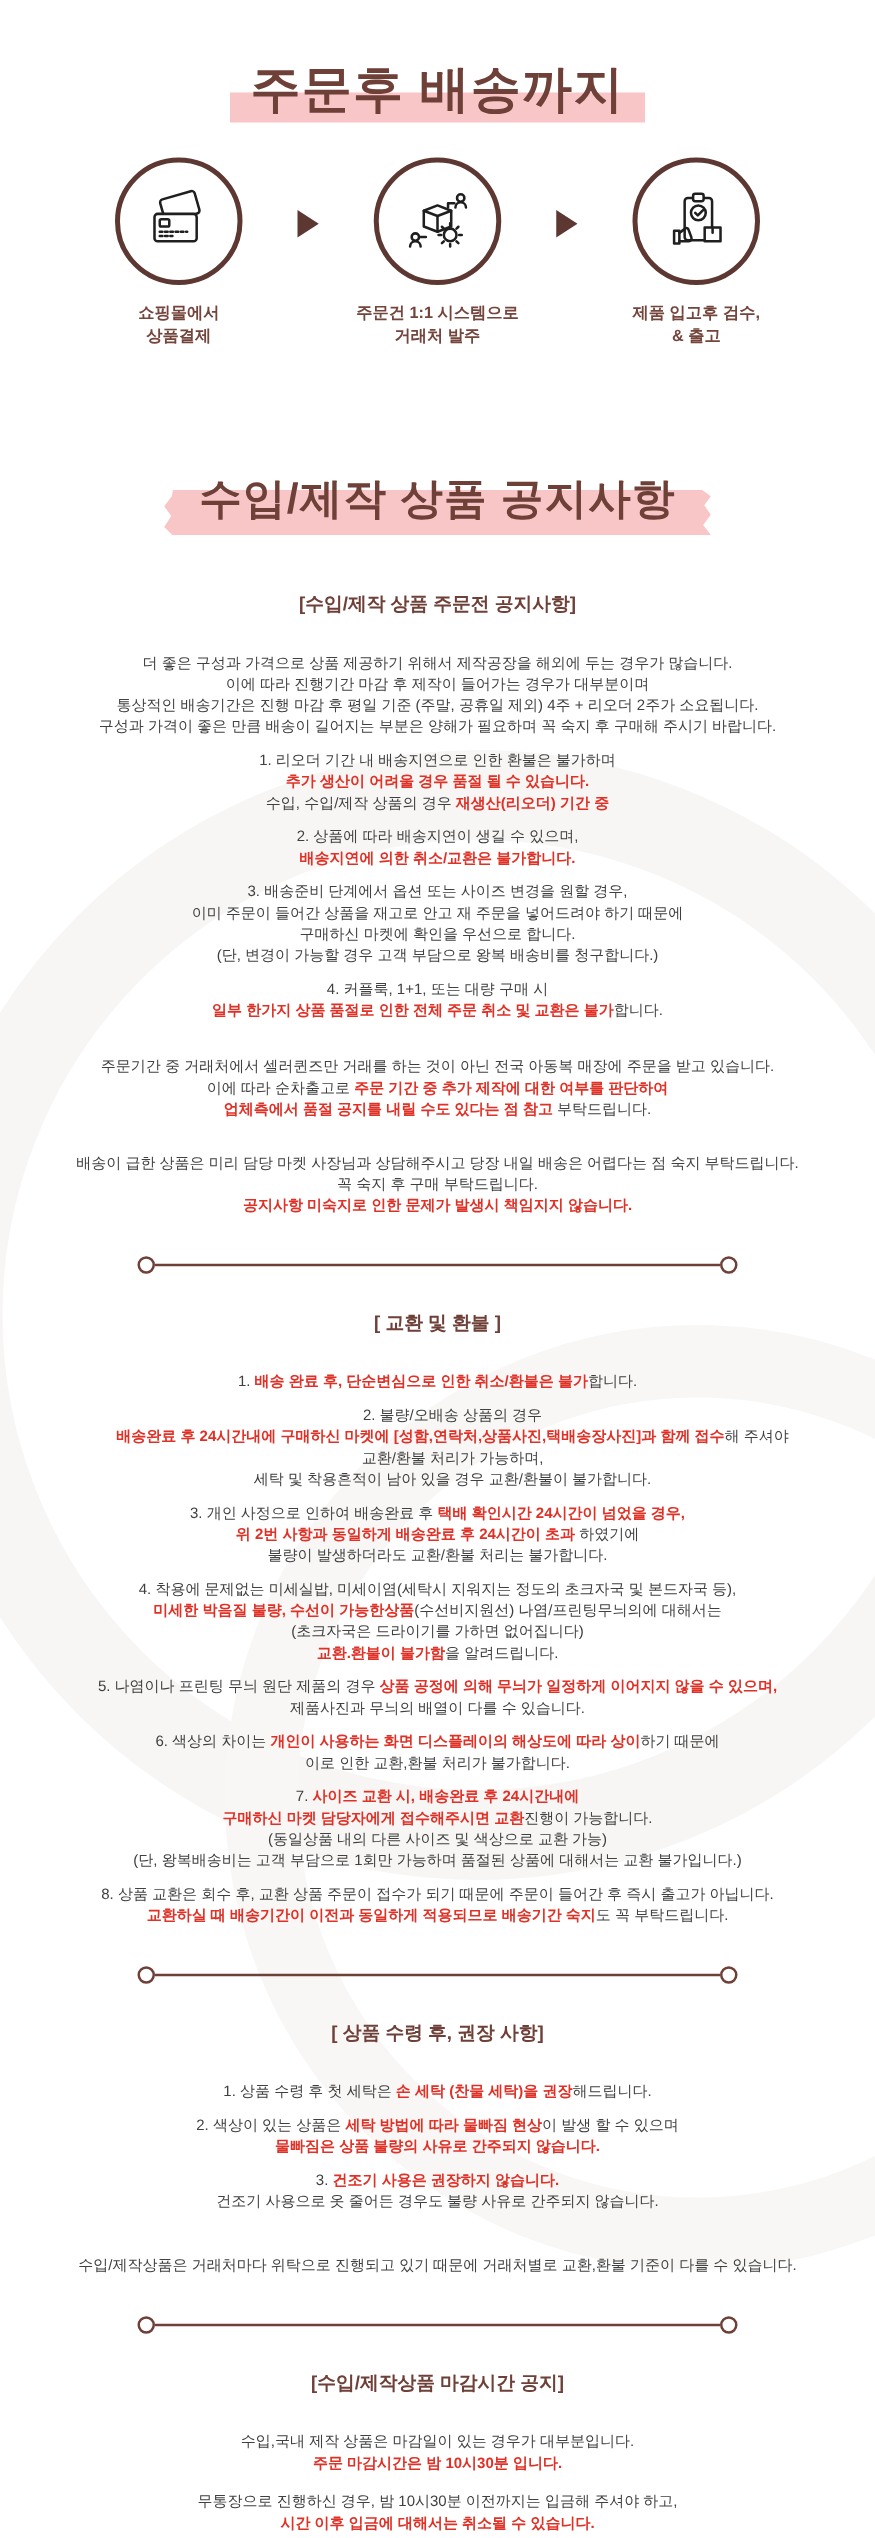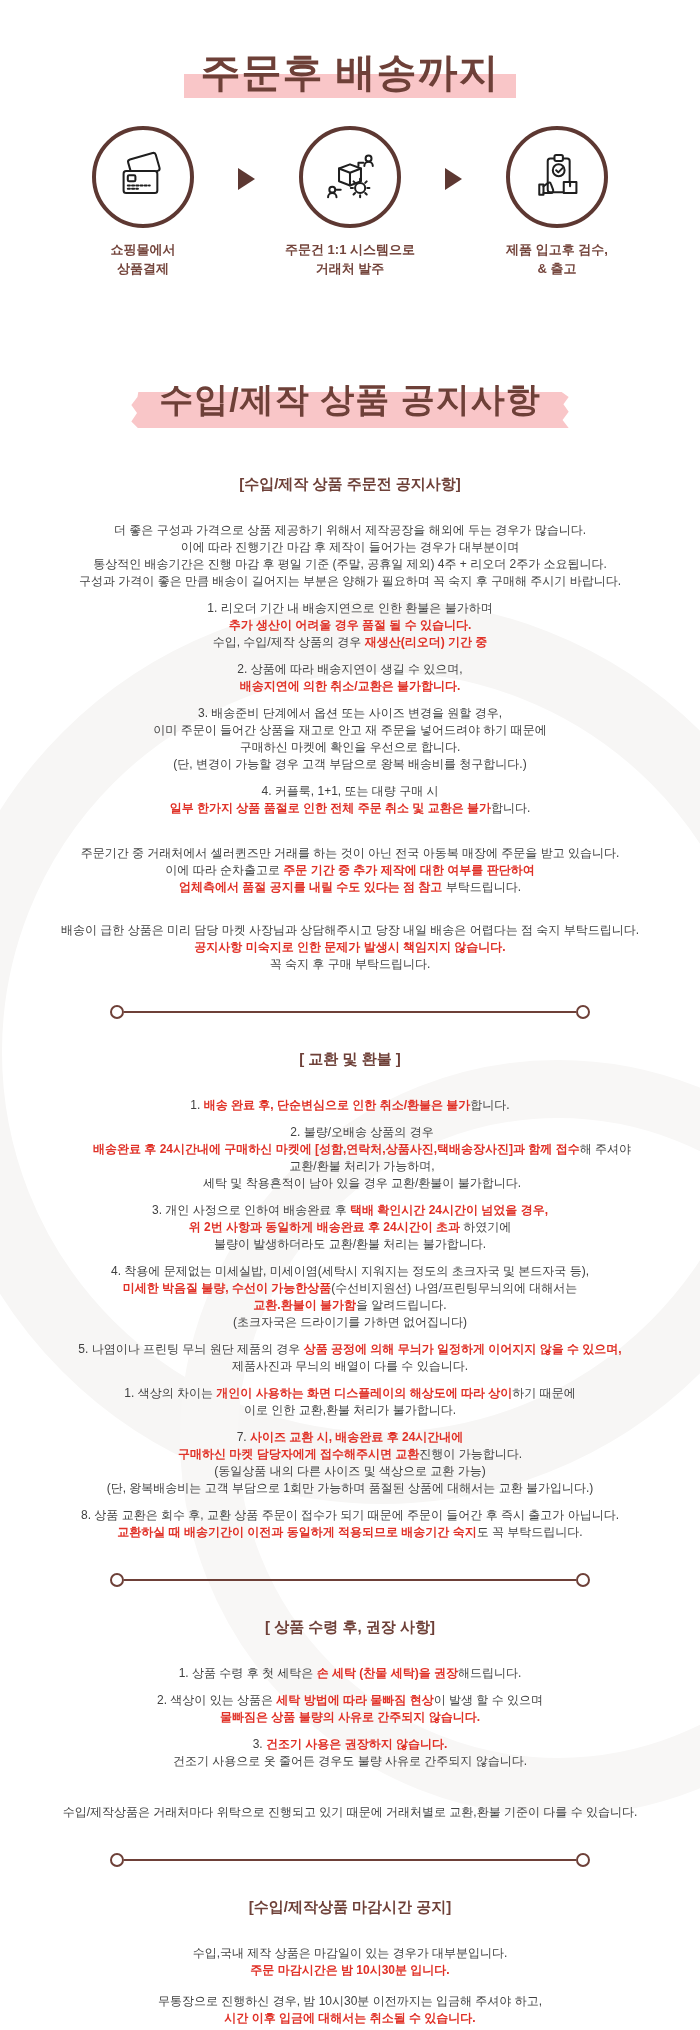--- a/index.html
+++ b/index.html
@@ -178,22 +178,22 @@
         <div class="tline"><span class="seg">4. 커플룩, 1+1, 또는 대량 구매 시</span></div>
         <div class="tline"><span class="seg-red">일부 한가지 상품 품절로 인한 전체 주문 취소 및 교환은 불가</span><span class="seg">합니다.</span></div>
       </div>
       <div class="para" style="margin-top: 28px;">
         <div class="tline"><span class="seg">주문기간 중 거래처에서 셀러퀸즈만 거래를 하는 것이 아닌 전국 아동복 매장에 주문을 받고 있습니다.</span></div>
         <div class="tline"><span class="seg">이에 따라 순차출고로 </span><span class="seg-red">주문 기간 중 추가 제작에 대한 여부를 판단하여</span></div>
         <div class="tline"><span class="seg-red">업체측에서 품절 공지를 내릴 수도 있다는 점 참고</span><span class="seg"> 부탁드립니다.</span></div>
       </div>
       <div class="para" style="margin-top: 26px;">
         <div class="tline"><span class="seg">배송이 급한 상품은 미리 담당 마켓 사장님과 상담해주시고 당장 내일 배송은 어렵다는 점 숙지 부탁드립니다.</span></div>
+        <div class="tline"><span class="seg">꼭 숙지 후 구매 부탁드립니다.</span></div>
         <div class="tline"><span class="seg-red">공지사항 미숙지로 인한 문제가 발생시 책임지지 않습니다.</span></div>
-        <div class="tline"><span class="seg">꼭 숙지 후 구매 부탁드립니다.</span></div>
       </div>
       <div class="divider">
         <span class="ring"></span>
         <span class="rule"></span>
         <span class="ring"></span>
       </div>
       <div class="sec-heading">[ 교환 및 환불 ]</div>
       <div class="para" style="margin-top: 28px;">
         <div class="tline"><span class="seg">1. </span><span class="seg-red">배송 완료 후, 단순변심으로 인한 취소/환불은 불가</span><span class="seg">합니다.</span></div>
       </div>
@@ -204,29 +204,29 @@
         <div class="tline"><span class="seg">세탁 및 착용흔적이 남아 있을 경우 교환/환불이 불가합니다.</span></div>
       </div>
       <div class="para" style="margin-top: 10px;">
         <div class="tline"><span class="seg">3. 개인 사정으로 인하여 배송완료 후 </span><span class="seg-red">택배 확인시간 24시간이 넘었을 경우,</span></div>
         <div class="tline"><span class="seg-red">위 2번 사항과 동일하게 배송완료 후 24시간이 초과</span><span class="seg"> 하였기에</span></div>
         <div class="tline"><span class="seg">불량이 발생하더라도 교환/환불 처리는 불가합니다.</span></div>
       </div>
       <div class="para" style="margin-top: 10px;">
         <div class="tline"><span class="seg">4. 착용에 문제없는 미세실밥, 미세이염(세탁시 지워지는 정도의 초크자국 및 본드자국 등),</span></div>
         <div class="tline"><span class="seg-red">미세한 박음질 불량, 수선이 가능한상품</span><span class="seg">(수선비지원선) 나염/프린팅무늬의에 대해서는</span></div>
+        <div class="tline"><span class="seg">(초크자국은 드라이기를 가하면 없어집니다)</span></div>
         <div class="tline"><span class="seg-red">교환.환불이 불가함</span><span class="seg">을 알려드립니다.</span></div>
-        <div class="tline"><span class="seg">(초크자국은 드라이기를 가하면 없어집니다)</span></div>
       </div>
       <div class="para" style="margin-top: 10px;">
         <div class="tline"><span class="seg">5. 나염이나 프린팅 무늬 원단 제품의 경우 </span><span class="seg-red">상품 공정에 의해 무늬가 일정하게 이어지지 않을 수 있으며,</span></div>
         <div class="tline"><span class="seg">제품사진과 무늬의 배열이 다를 수 있습니다.</span></div>
       </div>
       <div class="para" style="margin-top: 10px;">
-        <div class="tline"><span class="seg">1. 색상의 차이는 </span><span class="seg-red">개인이 사용하는 화면 디스플레이의 해상도에 따라 상이</span><span class="seg">하기 때문에</span></div>
+        <div class="tline"><span class="seg">6. 색상의 차이는 </span><span class="seg-red">개인이 사용하는 화면 디스플레이의 해상도에 따라 상이</span><span class="seg">하기 때문에</span></div>
         <div class="tline"><span class="seg">이로 인한 교환,환불 처리가 불가합니다.</span></div>
       </div>
       <div class="para" style="margin-top: 10px;">
         <div class="tline"><span class="seg">7. </span><span class="seg-red">사이즈 교환 시, 배송완료 후 24시간내에</span></div>
         <div class="tline"><span class="seg-red">구매하신 마켓 담당자에게 접수해주시면 교환</span><span class="seg">진행이 가능합니다.</span></div>
         <div class="tline"><span class="seg">(동일상품 내의 다른 사이즈 및 색상으로 교환 가능)</span></div>
         <div class="tline"><span class="seg">(단, 왕복배송비는 고객 부담으로 1회만 가능하며 품절된 상품에 대해서는 교환 불가입니다.)</span></div>
       </div>
       <div class="para" style="margin-top: 10px;">
         <div class="tline"><span class="seg">8. 상품 교환은 회수 후, 교환 상품 주문이 접수가 되기 때문에 주문이 들어간 후 즉시 출고가 아닙니다.</span></div>

